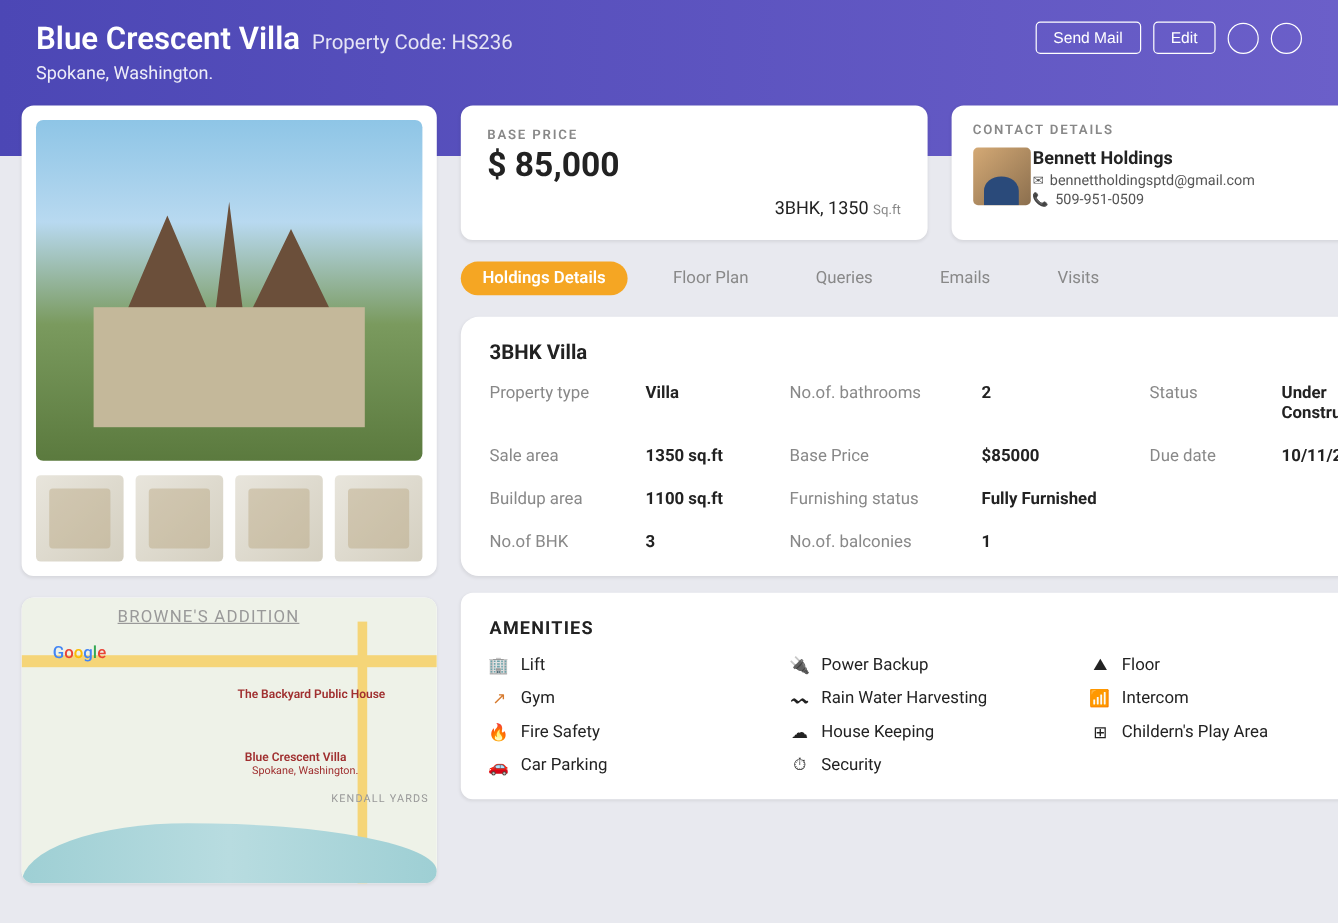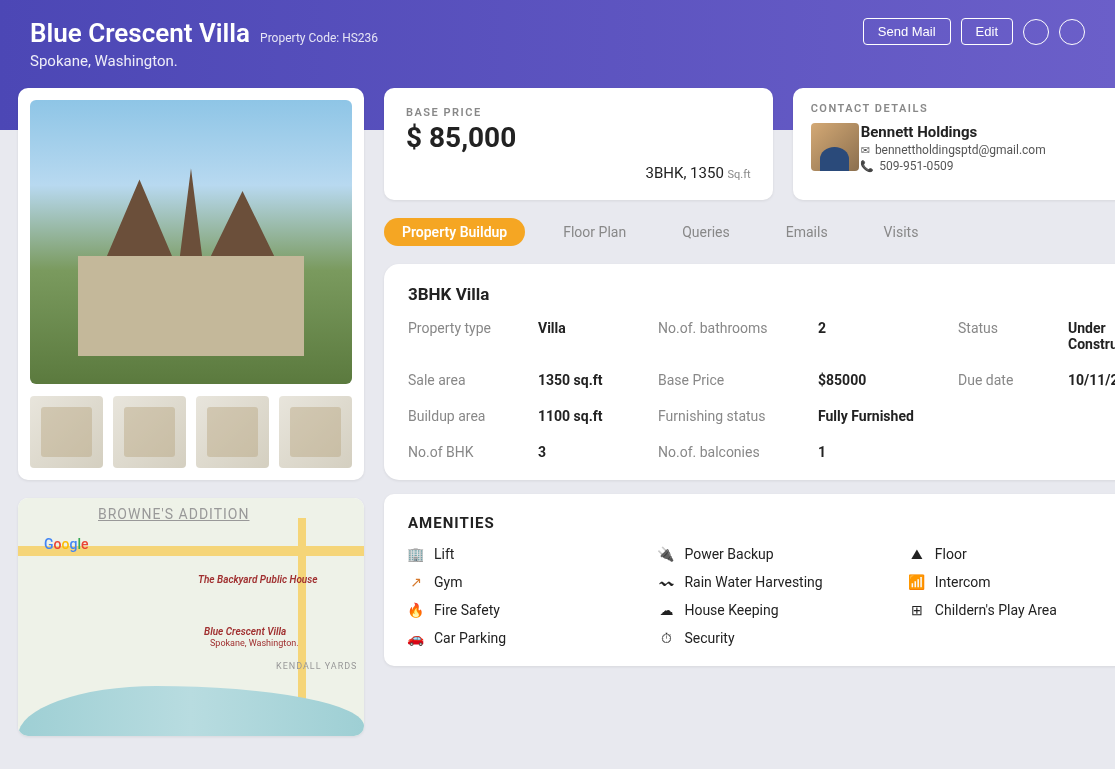--- a/index.html
+++ b/index.html
@@ -1,40 +1,40 @@
 <!DOCTYPE html>
 <html><head>
 <meta charset="utf-8">
 <style>
 * { margin: 0; padding: 0; box-sizing: border-box; }
 body { font-family: -apple-system, BlinkMacSystemFont, 'Segoe UI', Roboto, sans-serif; background: #e8e9ef; color: #333; }
 .header { background: linear-gradient(90deg, #4c47b5 0%, #6b5fc9 100%); padding: 18px 30px 60px; display: flex; justify-content: space-between; align-items: flex-start; }
 .header-left { display: flex; flex-direction: column; gap: 4px; }
 .title-row { display: flex; align-items: baseline; gap: 10px; }
 .property-title { color: #fff; font-size: 26px; font-weight: 600; }
-.property-code { color: rgba(255,255,255,0.85); font-size: 12px; }
+.property-code { color: rgba(255,255,255,0.85); font-size: 17px; }
 .location { color: rgba(255,255,255,0.9); font-size: 15px; }
 .header-right { display: flex; align-items: center; gap: 10px; }
 .btn-outline { background: transparent; border: 1px solid #fff; color: #fff; padding: 5px 14px; border-radius: 4px; font-size: 13px; cursor: pointer; }
 .circle-btn { width: 26px; height: 26px; border: 1.5px solid #fff; border-radius: 50%; background: transparent; cursor: pointer; }
 .container { display: flex; gap: 20px; padding: 0 18px 20px; margin-top: -42px; }
 .left-col { width: 346px; flex-shrink: 0; }
 .right-col { flex: 1; display: flex; flex-direction: column; gap: 14px; }
 .card { background: #fff; border-radius: 10px; box-shadow: 0 1px 3px rgba(0,0,0,0.08); }
 .image-card { padding: 12px; }
 .main-image { width: 100%; height: 284px; background: linear-gradient(to bottom, #8ec5e6 0%, #b8d9f0 30%, #7a9a5e 60%, #5b7a3e 100%); border-radius: 6px; position: relative; overflow: hidden; }
 .house-roof { position: absolute; bottom: 40%; left: 10%; width: 80%; height: 40%; background: #6b4f3a; clip-path: polygon(15% 100%, 30% 20%, 45% 100%, 50% 10%, 55% 100%, 70% 30%, 85% 100%); }
 .house-body { position: absolute; bottom: 10%; left: 15%; width: 70%; height: 35%; background: #c4b89a; }
 .thumbs { display: flex; gap: 10px; margin-top: 12px; }
 .thumb { flex: 1; height: 72px; border-radius: 4px; background: linear-gradient(135deg, #e8e5dc 0%, #d4cfc0 100%); cursor: pointer; position: relative; overflow: hidden; }
 .thumb::after { content: ''; position: absolute; inset: 15%; background: rgba(180,160,120,0.4); border-radius: 3px; }
 .map-card { margin-top: 18px; padding: 0; overflow: hidden; height: 238px; }
 .map { width: 100%; height: 100%; background: #eef2e8; position: relative; }
 .map-road { position: absolute; background: #f5d578; }
-.map-label { position: absolute; font-size: 10px; color: #a03030; font-weight: 600; text-align: center; font-style: italic; }
+.map-label { position: absolute; font-size: 10px; color: #a03030; font-weight: 600; text-align: center; }
 .google-logo { position: absolute; top: 38px; left: 26px; font-size: 14px; font-weight: 500; }
 .top-cards { display: flex; gap: 20px; }
 .price-card { flex: 1; padding: 18px 22px; }
 .price-label { color: #888; font-size: 11px; letter-spacing: 1.5px; font-weight: 600; }
 .price-value { font-size: 28px; font-weight: 700; color: #222; margin-top: 2px; }
 .price-sub { text-align: right; font-size: 15px; color: #222; margin-top: 10px; }
 .price-sub-unit { font-size: 11px; color: #888; }
 .contact-card { flex: 1; padding: 14px 18px; }
 .contact-label { color: #888; font-size: 11px; letter-spacing: 1.5px; font-weight: 600; margin-bottom: 8px; }
 .contact-body { display: flex; gap: 2px; }
@@ -134,21 +134,21 @@
             <span class="contact-line">
                 <span class="mini-icon">📞</span>
                 <span>509-951-0509</span>
               </span>
           </div>
         </div>
       </div>
     </div>
 
     <div class="tabs">
-      <div class="tab active">Property Buildup</div>
+      <div class="tab active">Holdings Details</div>
       <div class="tab">Floor Plan</div>
       <div class="tab">Queries</div>
       <div class="tab">Emails</div>
       <div class="tab">Visits</div>
     </div>
 
     <div class="card details-card">
       <div class="details-title">3BHK Villa</div>
       <div class="details-grid" id="details-grid">
           <span class="dg-label">Property type</span>

